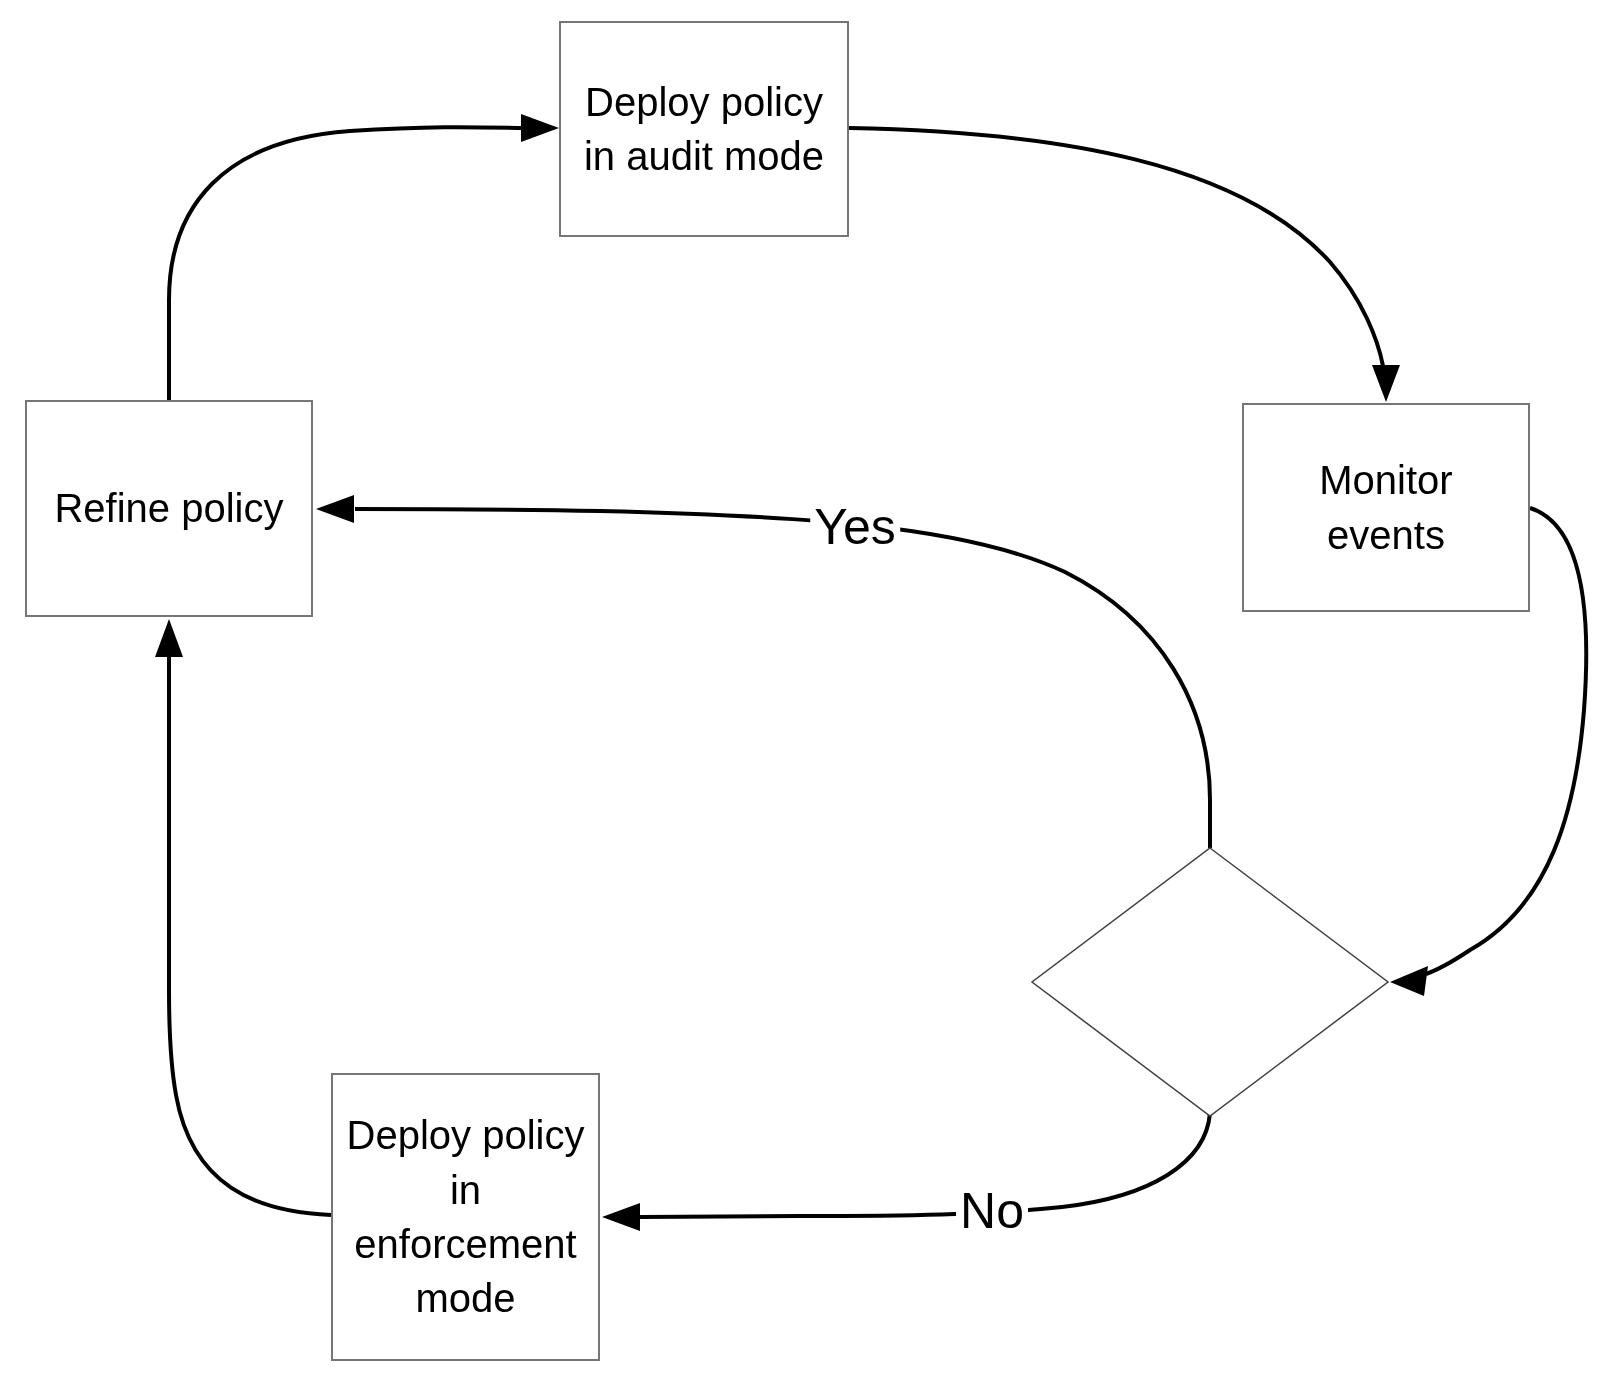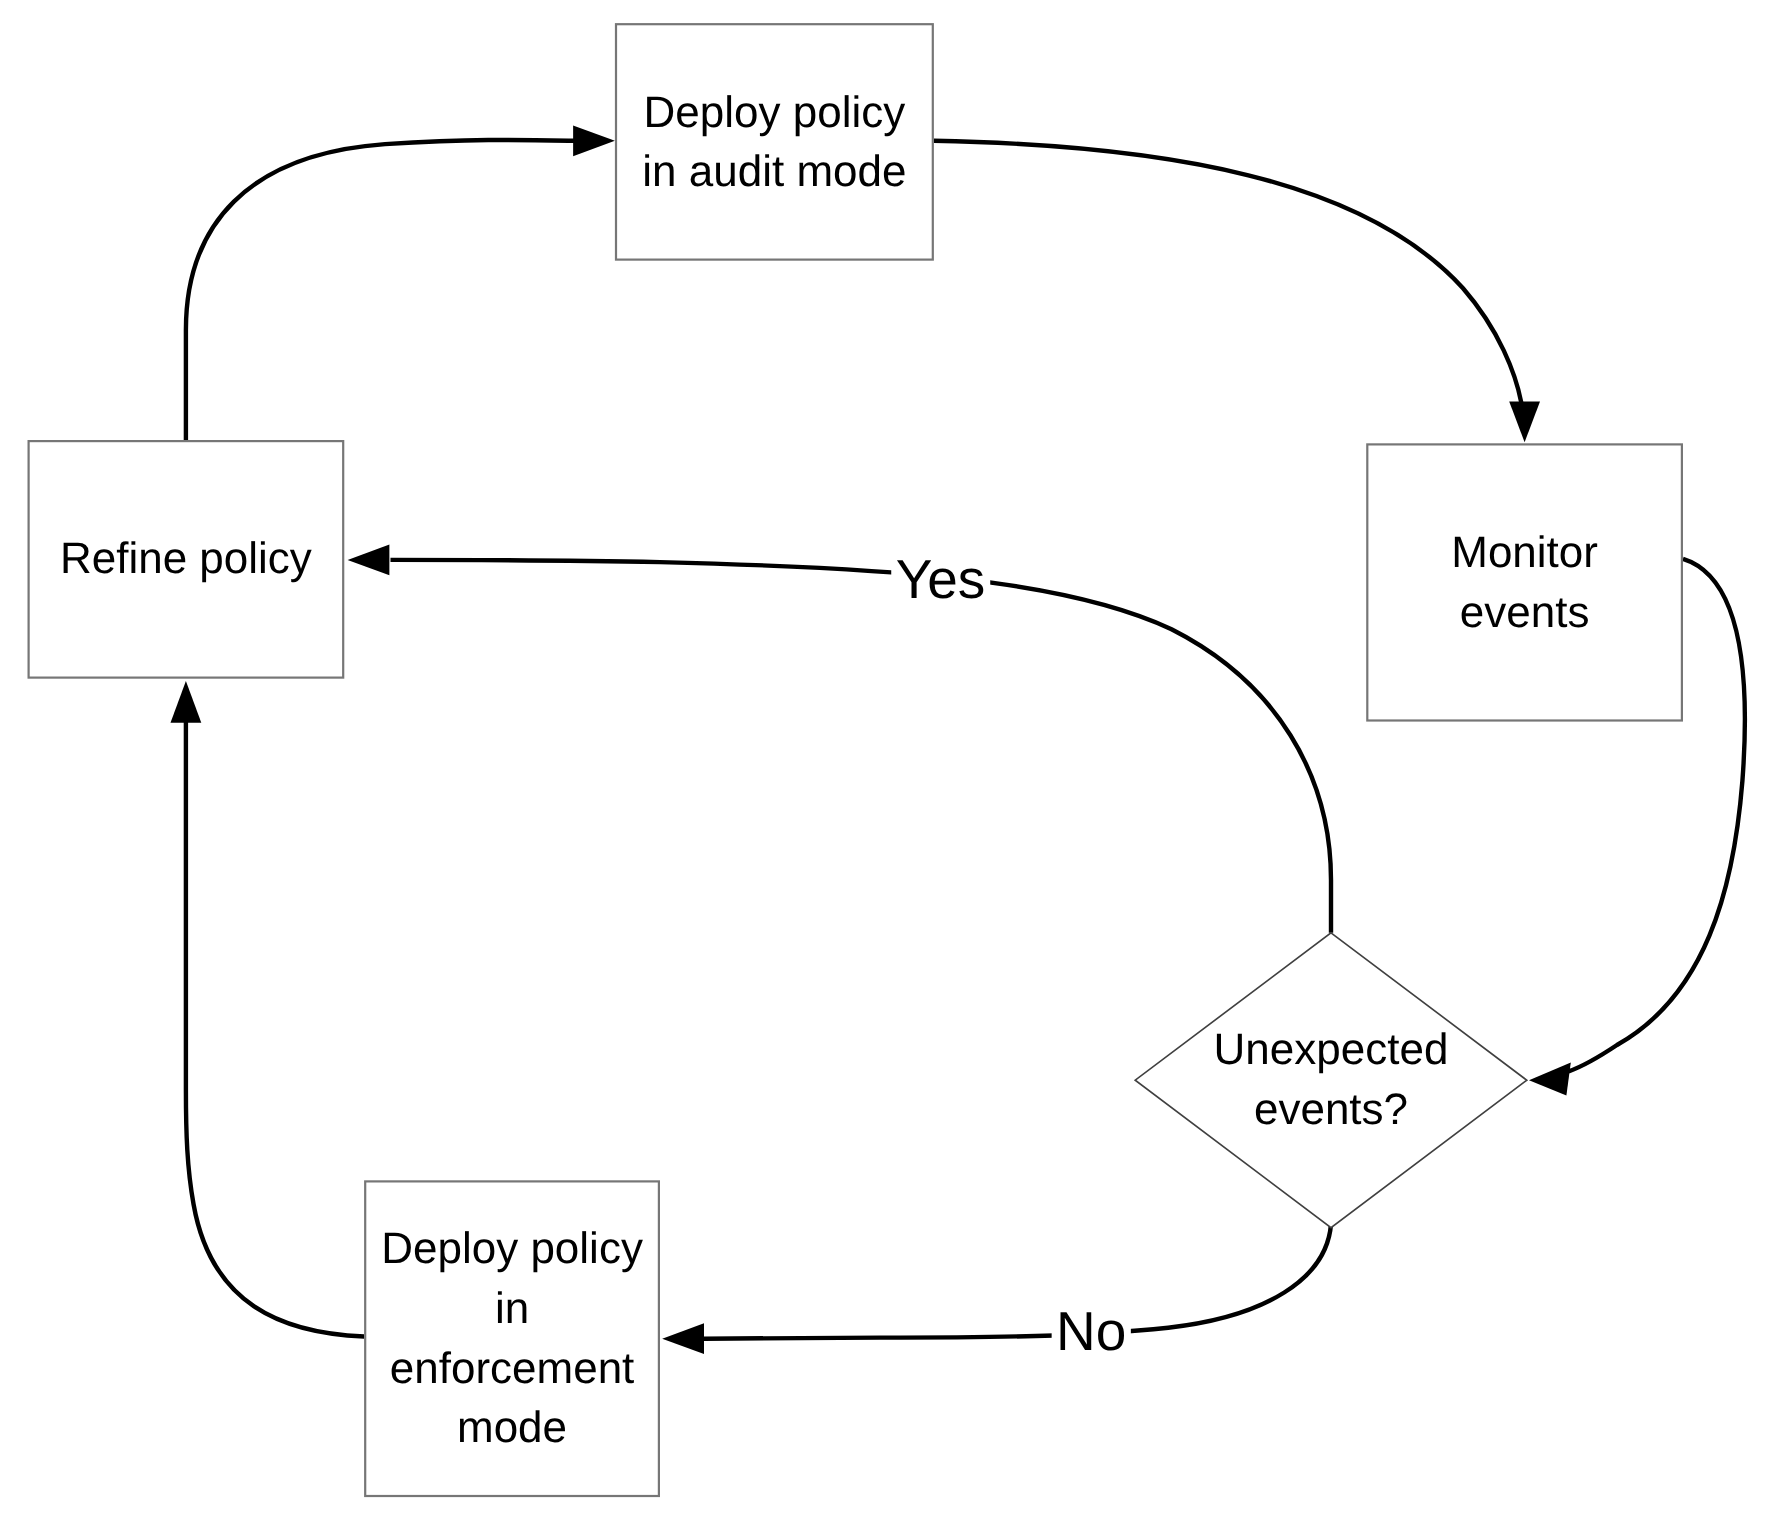--- a/index.html
+++ b/index.html
@@ -62,21 +62,21 @@
   .edge-label {
     position: absolute;
     transform: translate(-50%, -50%);
     background: #ffffff;
     padding: 0 4px;
     font-size: 50px;
     line-height: 1.1;
     color: #000000;
   }
   #node-deploy-audit   { left: 559px;  top: 21px;   width: 290px; height: 216px; }
-  #node-monitor        { left: 1242px; top: 403px;  width: 288px; height: 253px; }
+  #node-monitor        { left: 1242px; top: 403px;  width: 288px; height: 209px; }
   #node-refine         { left: 25px;   top: 400px;  width: 288px; height: 217px; }
   #node-deploy-enforce { left: 331px;  top: 1073px; width: 269px; height: 288px; }
   #label-yes { left: 855px; top: 527px; }
   #label-no  { left: 992px; top: 1211px; }
 </style>
 </head>
 <body>
 
 <div id="canvas">
 
@@ -117,21 +117,17 @@
     <span class="node-label">Refine policy</span>
   </div>
 
   <div class="node" id="node-deploy-enforce">
     <span class="node-label">Deploy policy
 in
 enforcement
 mode</span>
   </div>
 
-  <div class="diamond-label">
-    <span class="diamond-label-text">Unexpected
-events?</span>
-  </div>
 
   <div class="edge-label" id="label-yes">Yes</div>
   <div class="edge-label" id="label-no">No</div>
 
 </div>
 
 </body></html>

